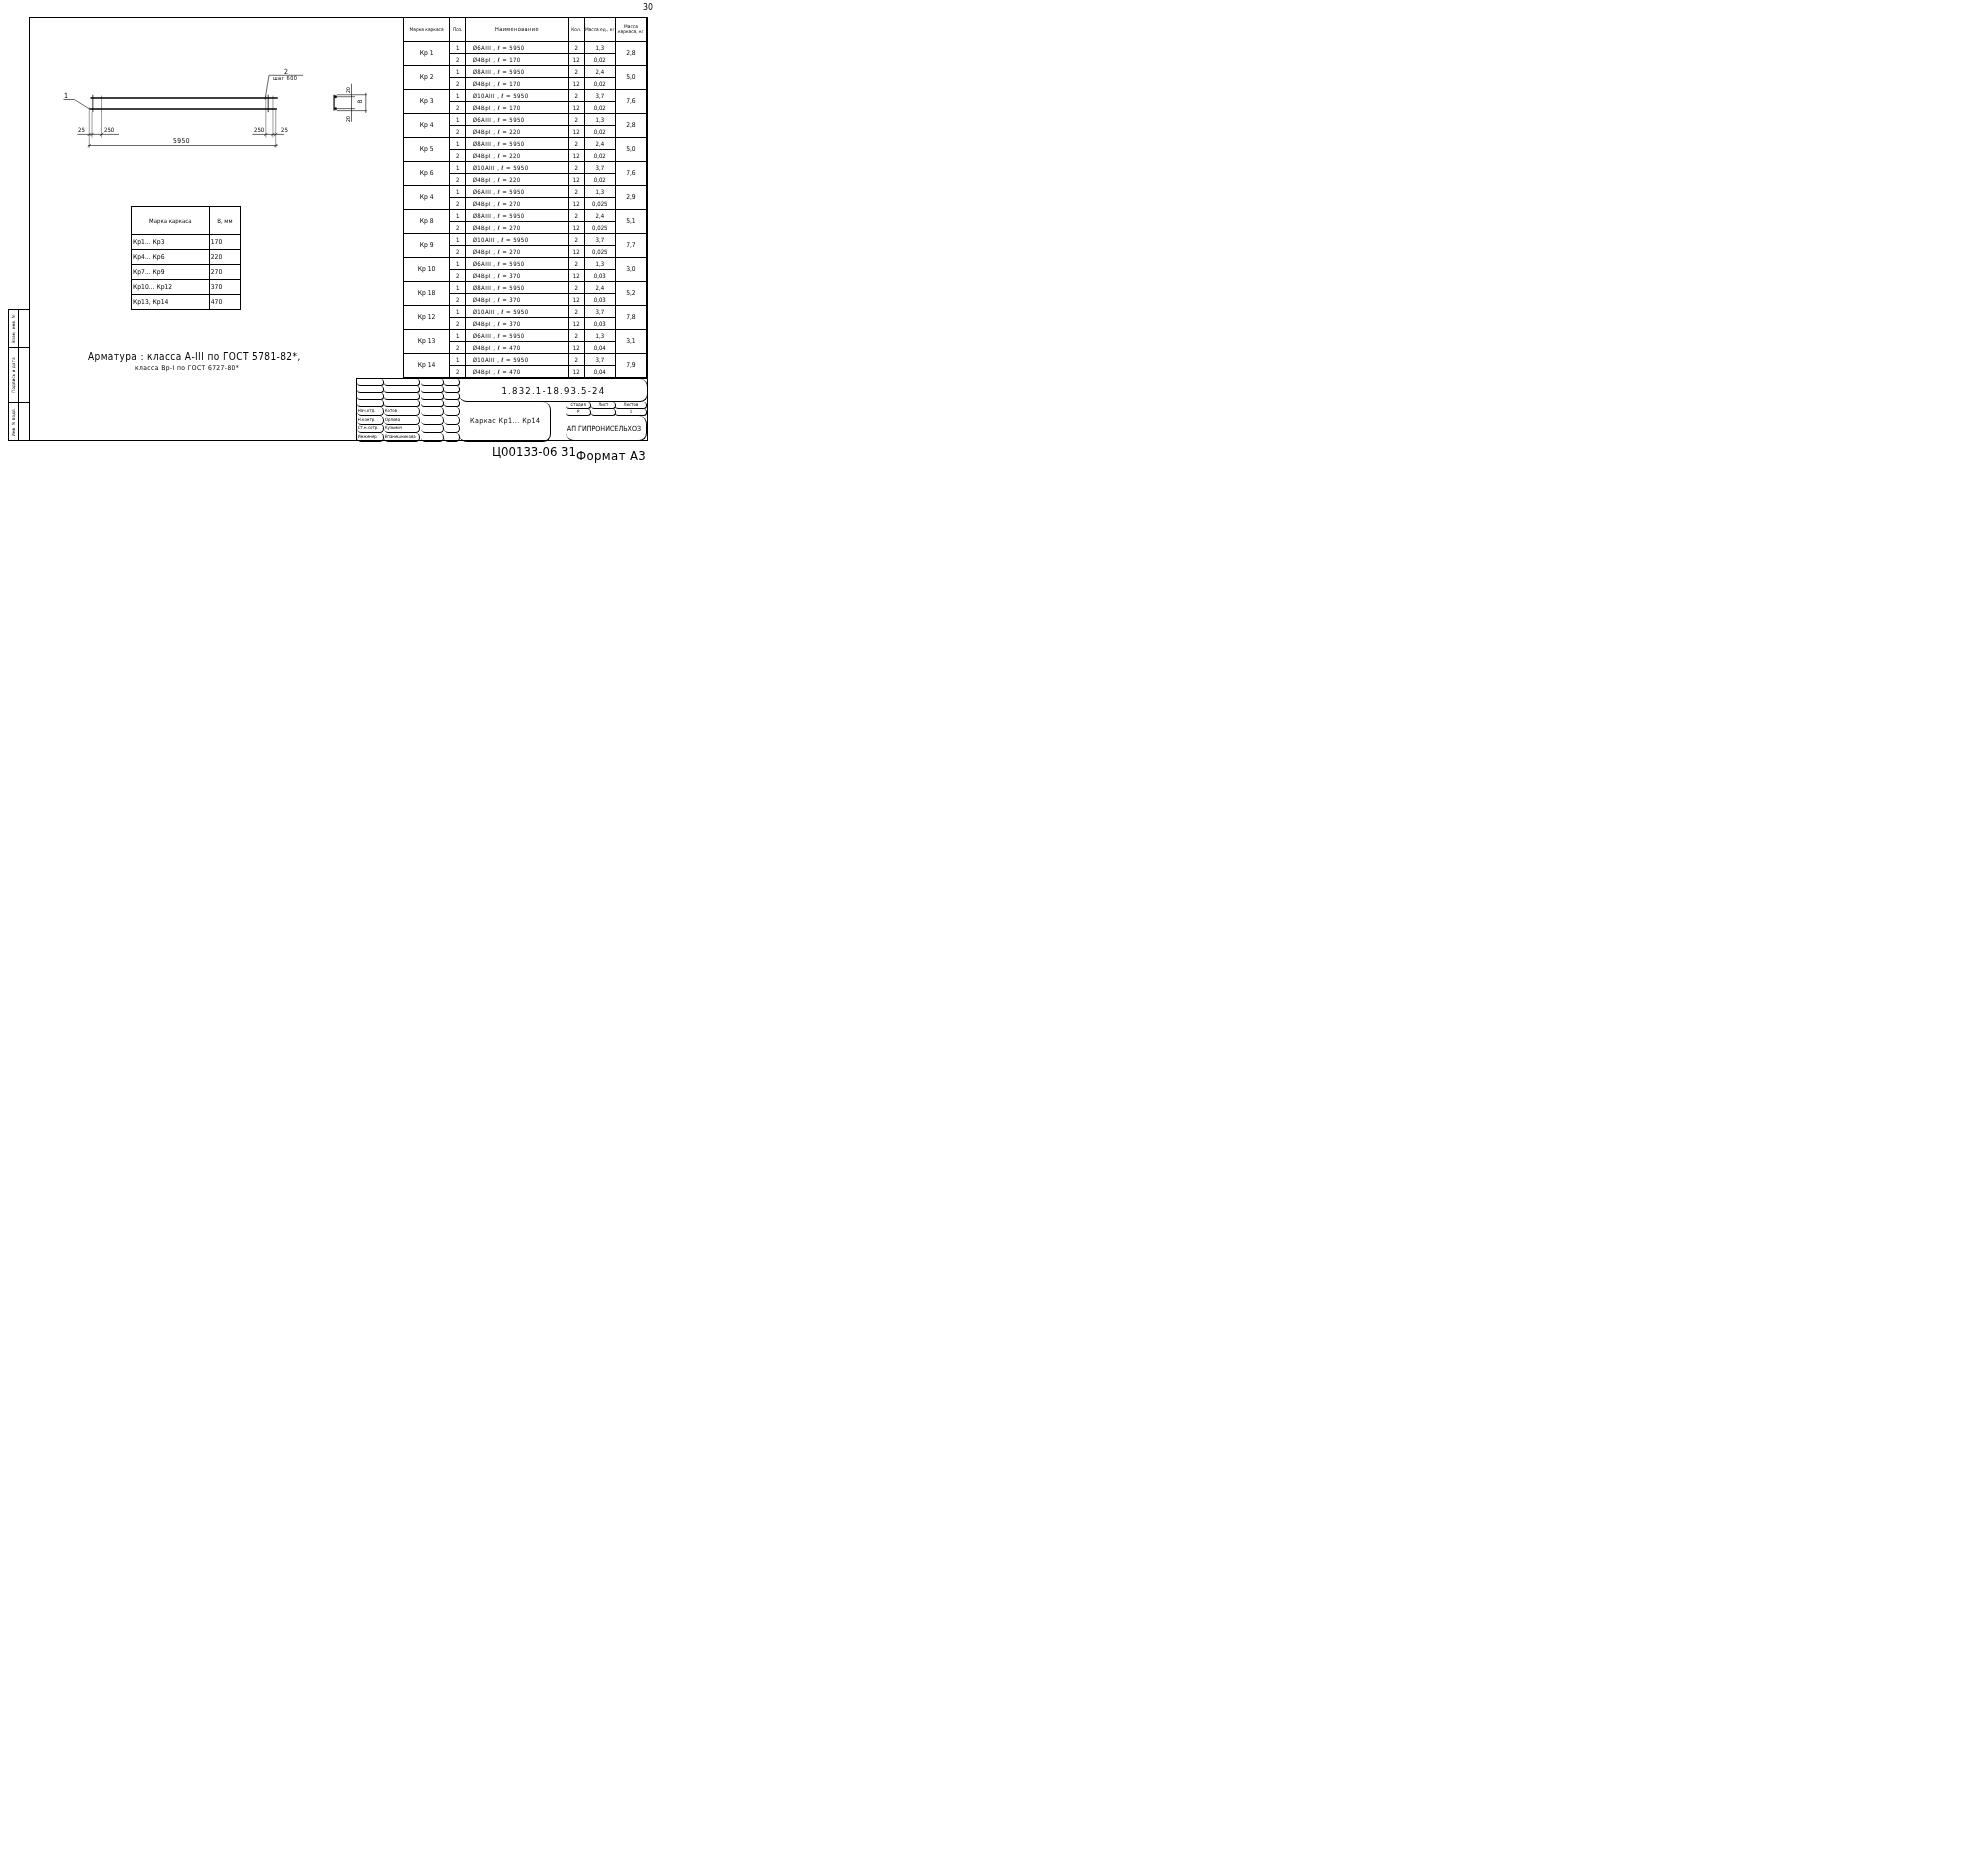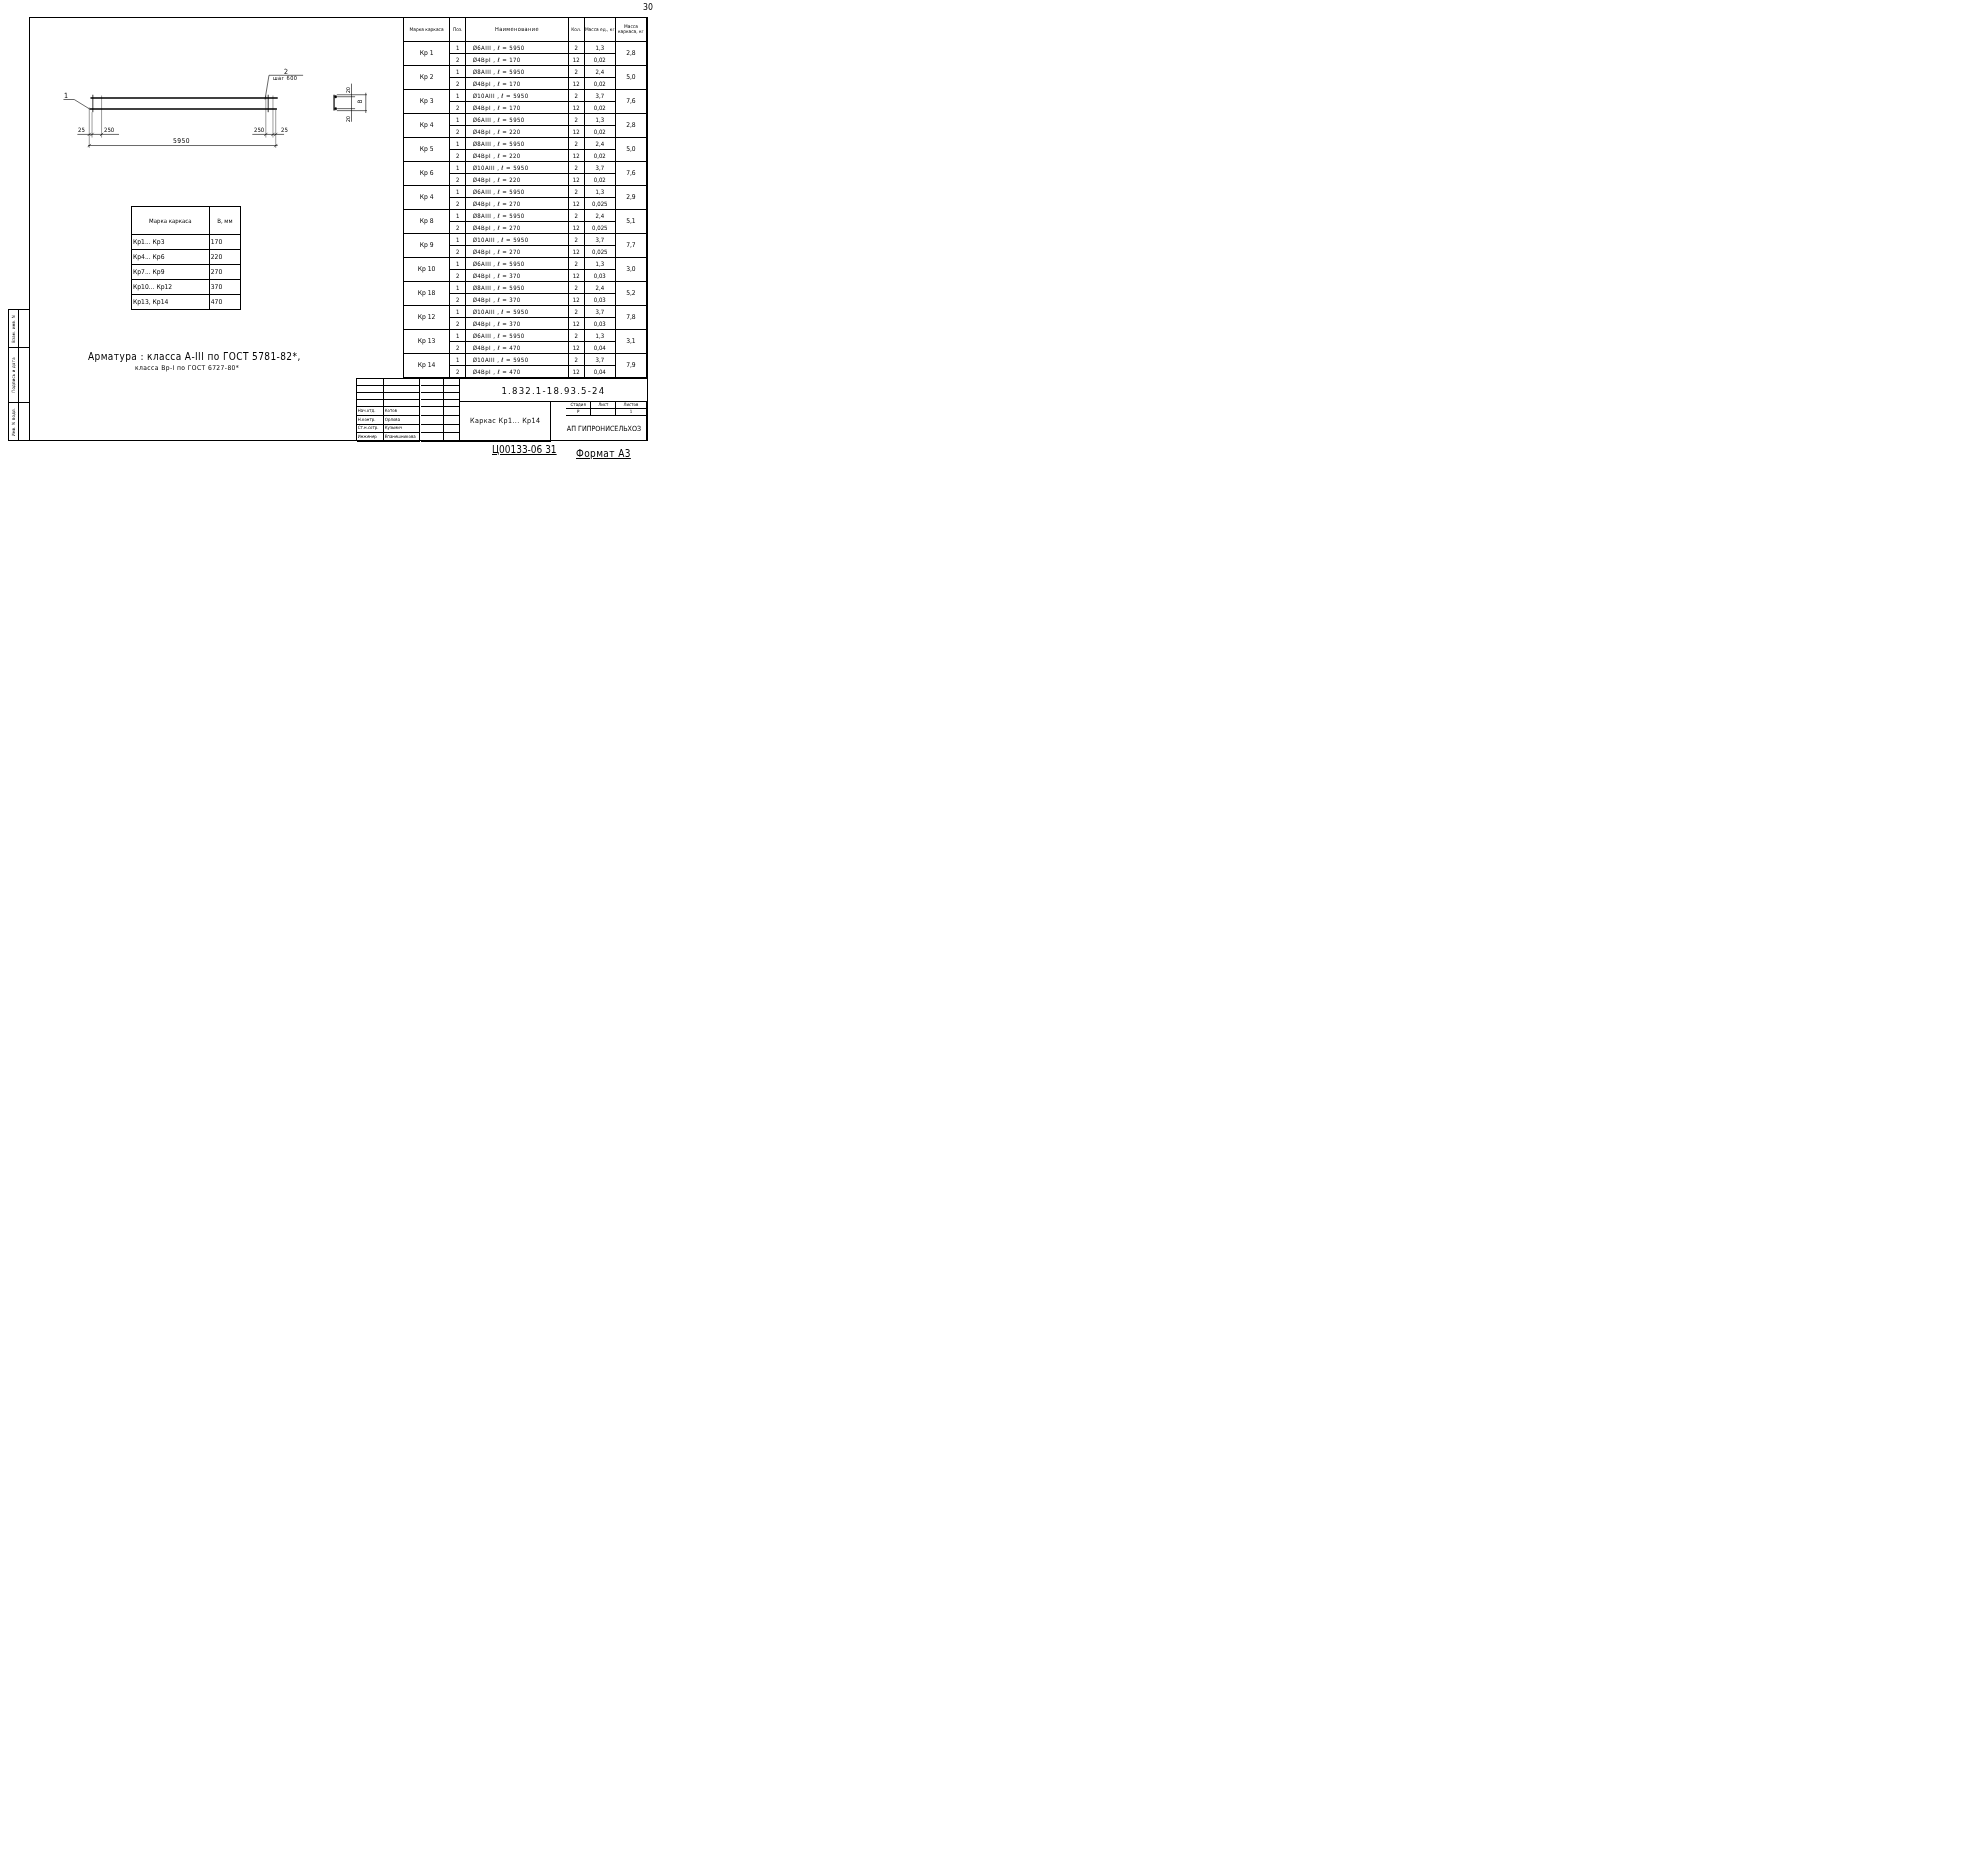--- a/index.html
+++ b/index.html
@@ -26,24 +26,24 @@
   .spec { border: 1.2px solid #000; }
   
   .btab { position: absolute; left: 131px; top: 206px; width: 110px; border: 1.2px solid #000; }
   .btab td, .btab th { border: 0.8px solid #000; font-weight: normal; font-size: 6.7px; height: 12px; }
   .btab th { height: 24.6px; font-size: 6px; line-height: 7.1px; }
   
   .note { position: absolute; left: 88px; top: 351px; font-size: 10px; letter-spacing: 0.4px; text-align: right; }
   .note2 { position: absolute; left: 135px; top: 364px; font-size: 6.7px; letter-spacing: 0.4px; }
   
   .tb { position: absolute; left: 356px; top: 378px; width: 291px; height: 63px; border: 1.2px solid #000; border-right: none; border-bottom: none; box-sizing: border-box; }
-  .tb .cell { position: absolute; border-right: 0.8px solid #000; border-bottom: 0.8px solid #000; box-sizing: border-box; font-size: 4.4px; line-height: 6.4px; padding-left: 0.8px; overflow: hidden; white-space: nowrap; }
+  .tb .cell { position: absolute; border-right: 0.8px solid #000; border-bottom: 0.8px solid #000; box-sizing: border-box; font-size: 4.4px; line-height: 6.4px; padding-left: 0.8px; overflow: hidden; white-space: nowrap; border-radius: 8px; }
   .tb .big { font-size: 9.5px; letter-spacing: 1.2px; text-align: center; }
   .tb .mid { font-size: 7.1px; letter-spacing: 0.4px; }
-  .below { position: absolute; font-size: 10px; text-decoration: underline; }
+  .below { position: absolute; font-size: 13px; }
   svg { position: absolute; left: 0; top: 0; }
 </style>
 </head>
 <body>
 
 <div class="pageno">30</div>
 <div class="frame"></div>
 
 <div class="side">
   <div class="row" style="top:0;height:38px">

